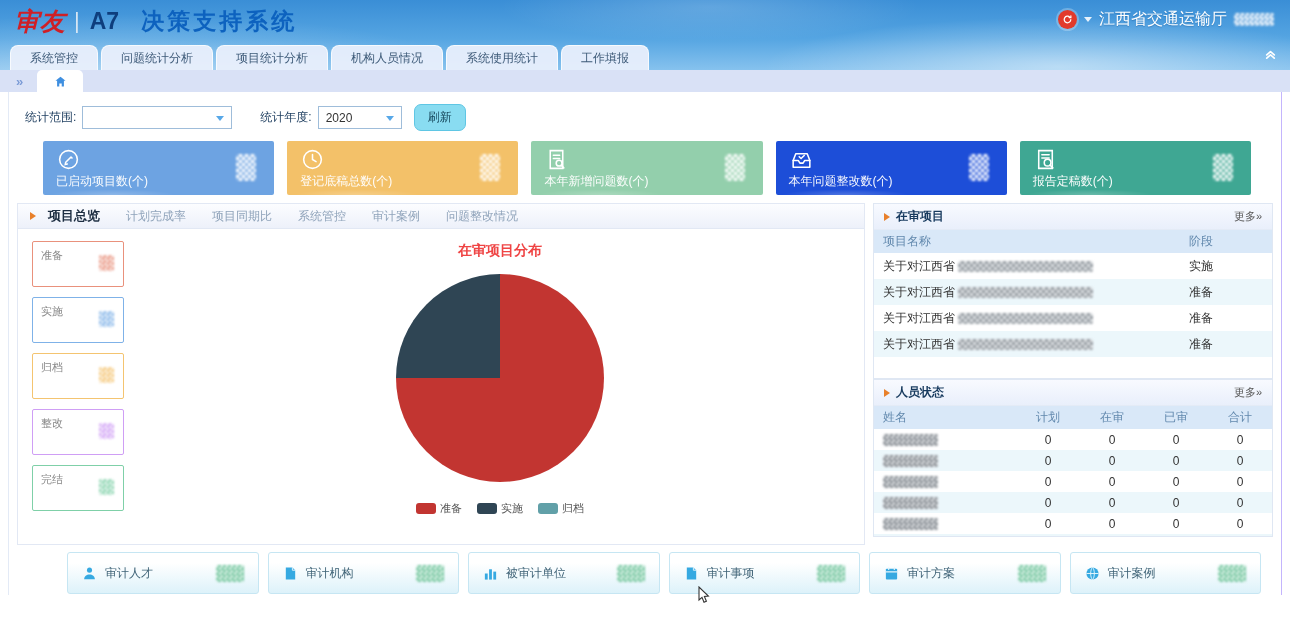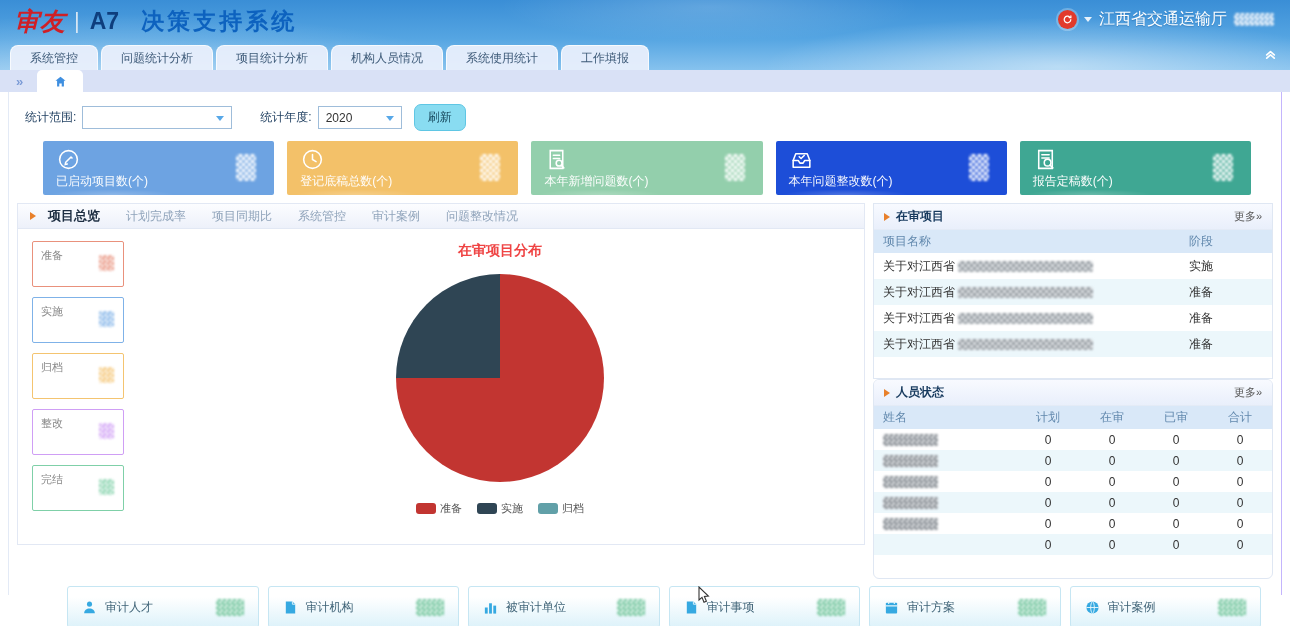--- a/index.html
+++ b/index.html
@@ -68,21 +68,21 @@
   .pie { width:208px; height:208px; border-radius:50%; margin-top:14px; cursor:pointer; }
   .legend { display:flex; gap:15px; margin-top:19px; align-items:center; }
   .legend-item { display:flex; align-items:center; cursor:pointer; }
   .legend-swatch { width:20px; height:11px; border-radius:3px; display:inline-block; }
   .legend-label { font-size:11px; color:#555; margin-left:4px; }
 
   
   .right-col { width:400px; display:flex; flex-direction:column; }
   .side-panel { border:1px solid #dfe7f3; background:#fff; overflow:hidden; }
   .side-panel.projects { height:176px; }
-  .side-panel.personnel { height:200px;border-radius:6px; }
+  .side-panel.personnel { height:158px; }
   .panel-head { height:26px; display:flex; align-items:center; padding:0 10px; background:linear-gradient(#f8faff,#e9effb); border-bottom:1px solid #e4ebf6; }
   .panel-title { font-size:12px; font-weight:bold; color:#173a5e; margin-left:6px; }
   .more-link { margin-left:auto; font-size:11px; color:#555; cursor:pointer; }
   table { border-collapse:collapse; width:100%; table-layout:fixed; }
   th { background:#d9e8f8; color:#6188ad; font-size:12px; font-weight:normal; height:23px; text-align:left; padding-left:9px; }
   td { font-size:12px; color:#333; padding-left:9px; }
   .projects tr.data-row { height:26px; }
   .personnel tr.data-row { height:21px; }
   tr.data-row:nth-child(even) { background:#ecf7fb; }
   .col-stage { width:92px; }

